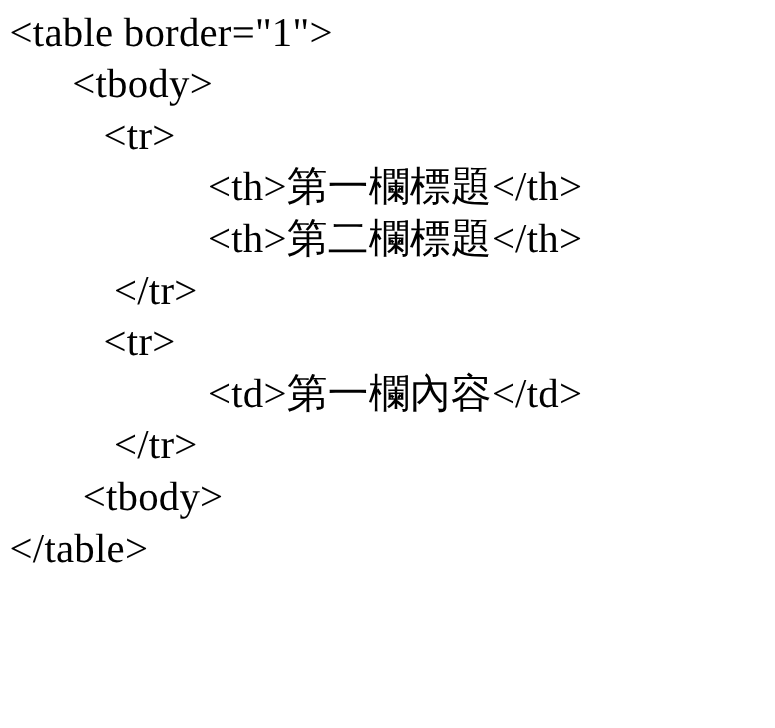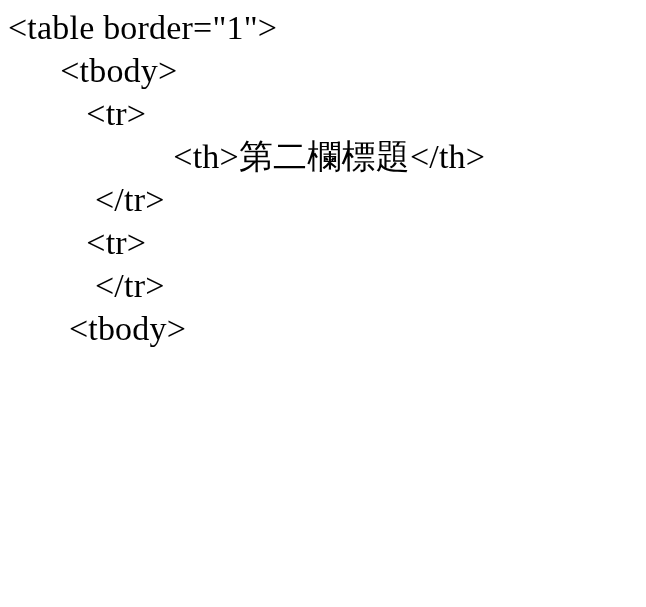--- a/index.html
+++ b/index.html
@@ -28,18 +28,21 @@
     letter-spacing: 0.2px;
   }
 </style>
 </head>
 <body>
 
 <div class="code-snippet">
   <div class="code-line">&lt;table border="1"&gt;</div>
   <div class="code-line">      &lt;tbody&gt;</div>
   <div class="code-line">         &lt;tr&gt;</div>
+  <div class="code-line">                   &lt;th&gt;第一欄標題&lt;/th&gt;</div>
   <div class="code-line">                   &lt;th&gt;第二欄標題&lt;/th&gt;</div>
   <div class="code-line">          &lt;/tr&gt;</div>
   <div class="code-line">         &lt;tr&gt;</div>
+  <div class="code-line">                   &lt;td&gt;第一欄內容&lt;/td&gt;</div>
   <div class="code-line">          &lt;/tr&gt;</div>
   <div class="code-line">       &lt;tbody&gt;</div>
+  <div class="code-line">&lt;/table&gt;</div>
 </div>
 
 </body></html>

